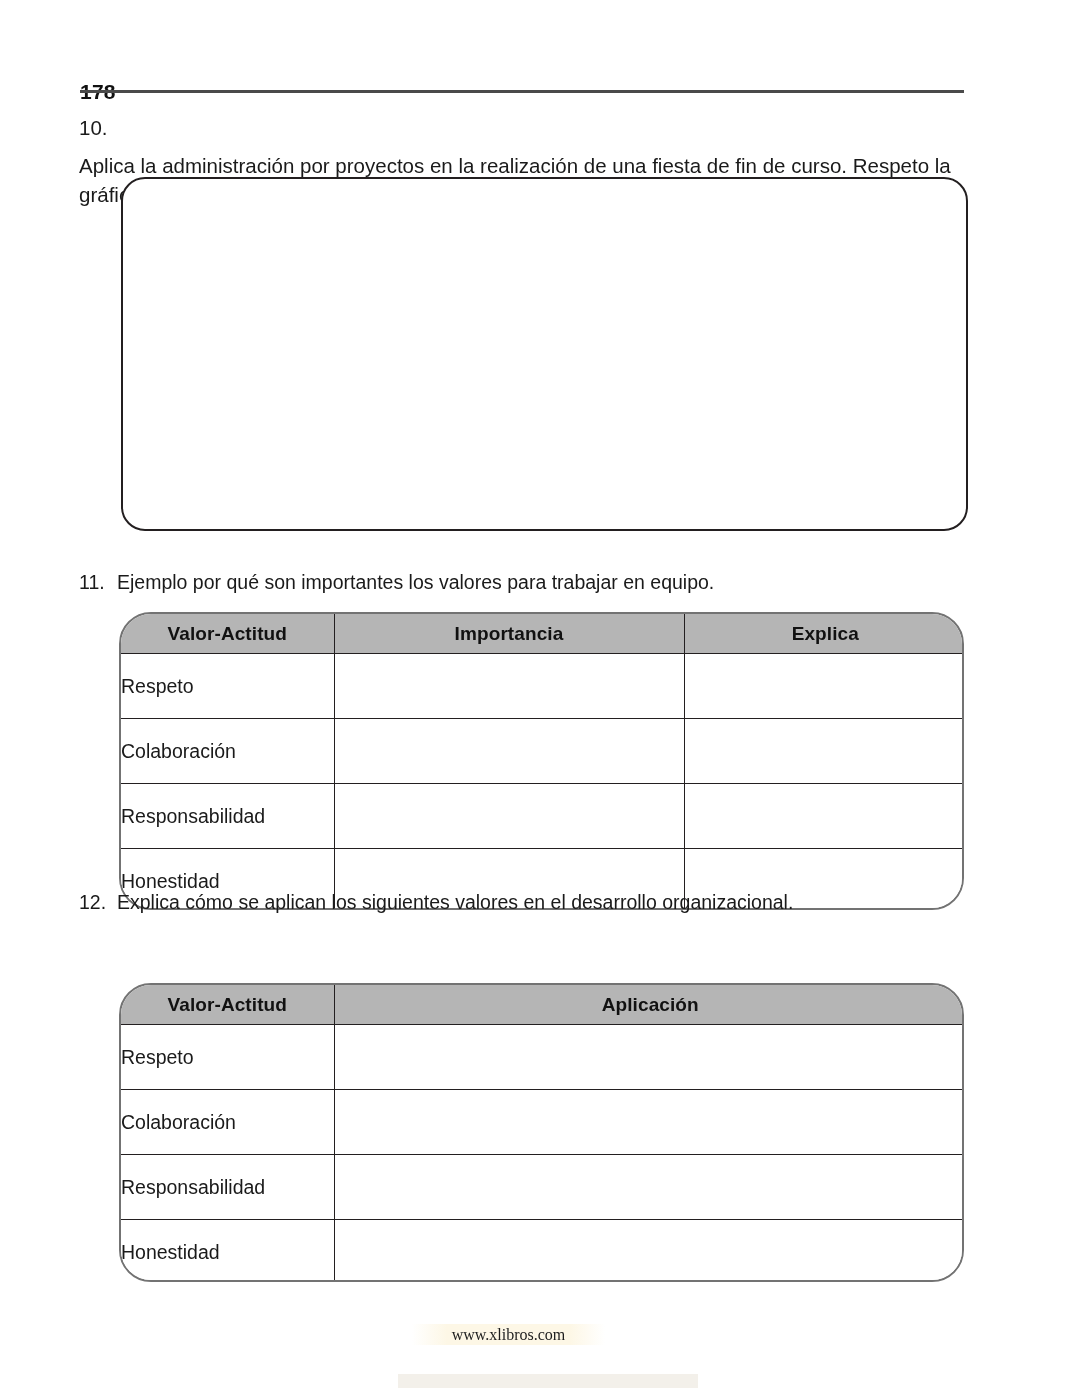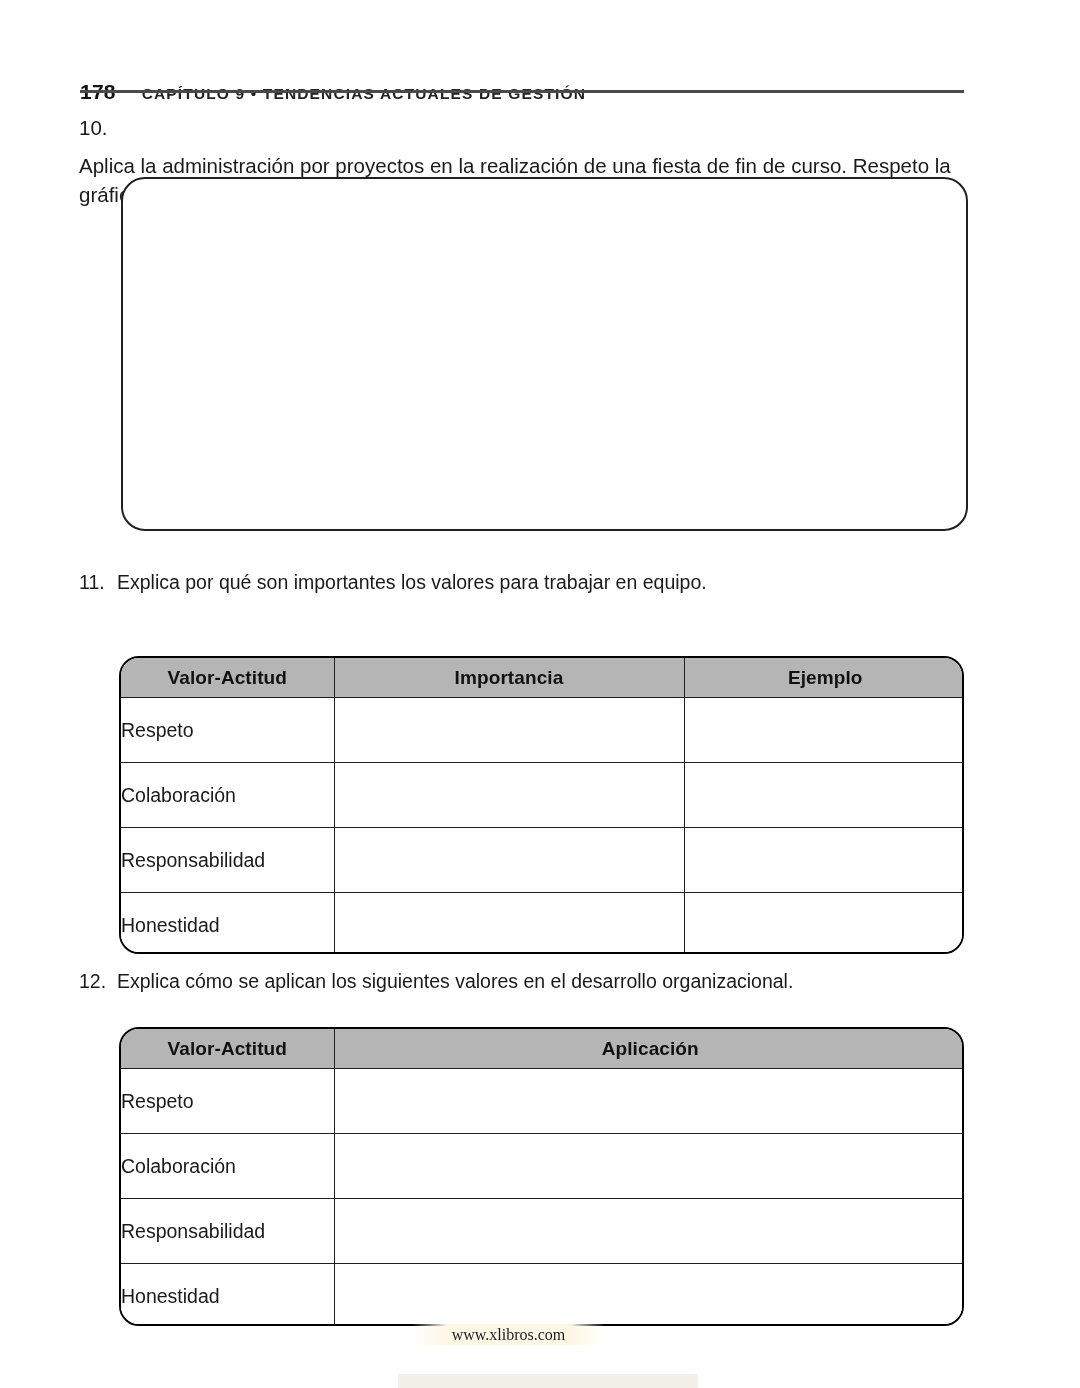--- a/index.html
+++ b/index.html
@@ -63,44 +63,43 @@
   .question .q-num {
     width: 38px;
     flex: 0 0 38px;
   }
   .question .q-text {
     flex: 1 1 auto;
   }
 
   #q10 { left: 79px; top: 113px; width: 900px; font-size: 20.5px; flex-direction: column; }
   #q11 { left: 79px; top: 569px; width: 800px; }
-  #q12 { left: 79px; top: 968px; width: 800px; }
+  #q12 { left: 79px; top: 889px; width: 800px; }
 
   
   .answer-box {
     position: absolute;
     left: 121px;
     top: 177px;
     width: 847px;
     height: 354px;
     border: 2px solid #231f20;
     border-radius: 24px;
     background: #ffffff;
     box-sizing: border-box;
   }
 
   
   .grid-table {
     position: absolute;
     box-sizing: border-box;
-    border: 2px solid #000000;
-    border-radius: 20px;
+    border: 2px solid #737373;
+    border-radius: 32px;
     background: #ffffff;
     overflow: hidden;
-    margin-top: 44px;
   }
   #table11 { left: 119px; top: 612px; width: 845px; height: 298px; }
   #table12 { left: 119px; top: 983px; width: 845px; height: 299px; }
 
   .grid-table table {
     width: 100%;
     height: 100%;
     border-collapse: collapse;
     table-layout: fixed;
   }
@@ -168,49 +167,48 @@
     background: #e9e4d8;
     opacity: 0.55;
   }
 </style>
 </head>
 <body>
 
 <div class="page-header">
   <div class="page-header-row">
     <span class="page-number">178</span>
-    <span class="chapter-title">CAPÍTULO 9  •  TENDENCIAS ACTUALES DE GESTIÓN</span>
   </div>
 </div>
 <div class="header-rule"></div>
 
 <div class="question" id="q10">
   <span class="q-num">10.</span>
   <span class="q-text">Aplica la administración por proyectos en la realización de una fiesta de fin de curso. Respeto la gráfica de Gantt correspondiente.</span>
 </div>
 
 <div class="answer-box"></div>
 
 <div class="question" id="q11">
   <span class="q-num">11.</span>
-  <span class="q-text">Explica por qué son importantes los valores para trabajar en equipo.</span>
+  <span class="q-text">Ejemplo por qué son importantes los valores para trabajar en equipo.</span>
 </div>
 
 <div class="grid-table" id="table11">
   <table>
     <colgroup>
       <col class="c1">
         <col class="c2">
         <col class="c3">
     </colgroup>
     <thead>
       <tr>
         <th>Valor-Actitud</th>
         <th>Importancia</th>
-        <th>Ejemplo</th>
+        <th>Explica</th>
       </tr>
     </thead>
     <tbody>
       <tr>
         <td class="label-cell">Respeto</td>
         <td></td>
         <td></td>
       </tr>
       <tr>
         <td class="label-cell">Colaboración</td>

